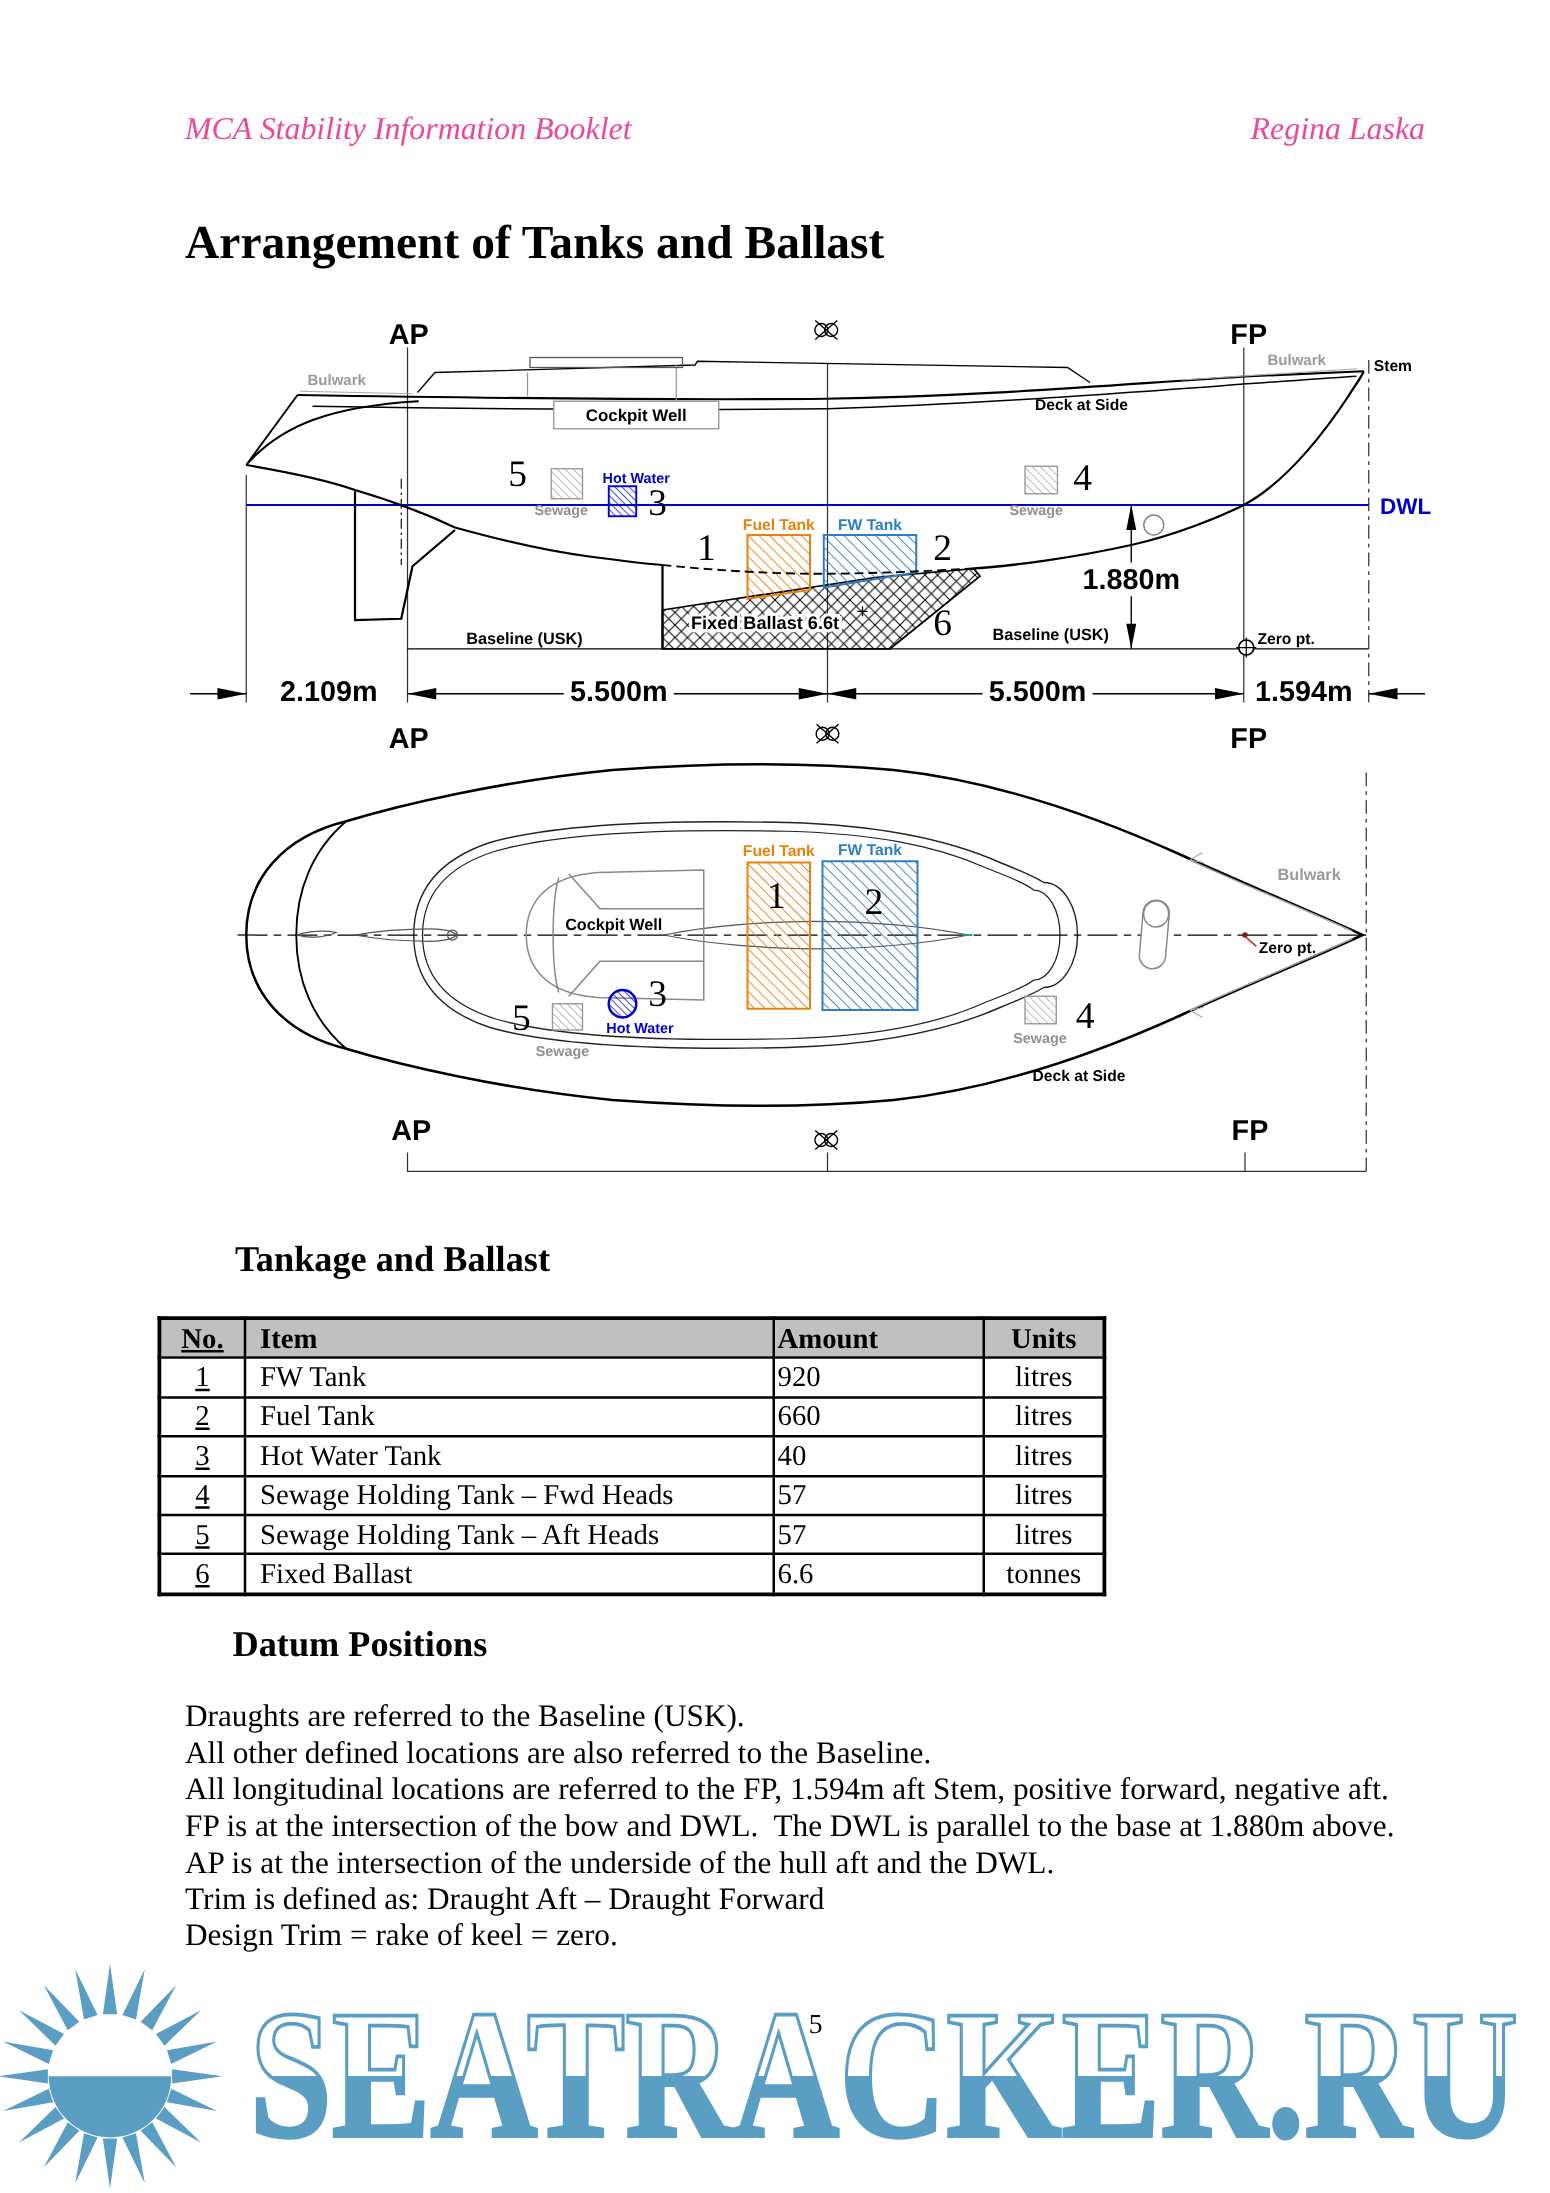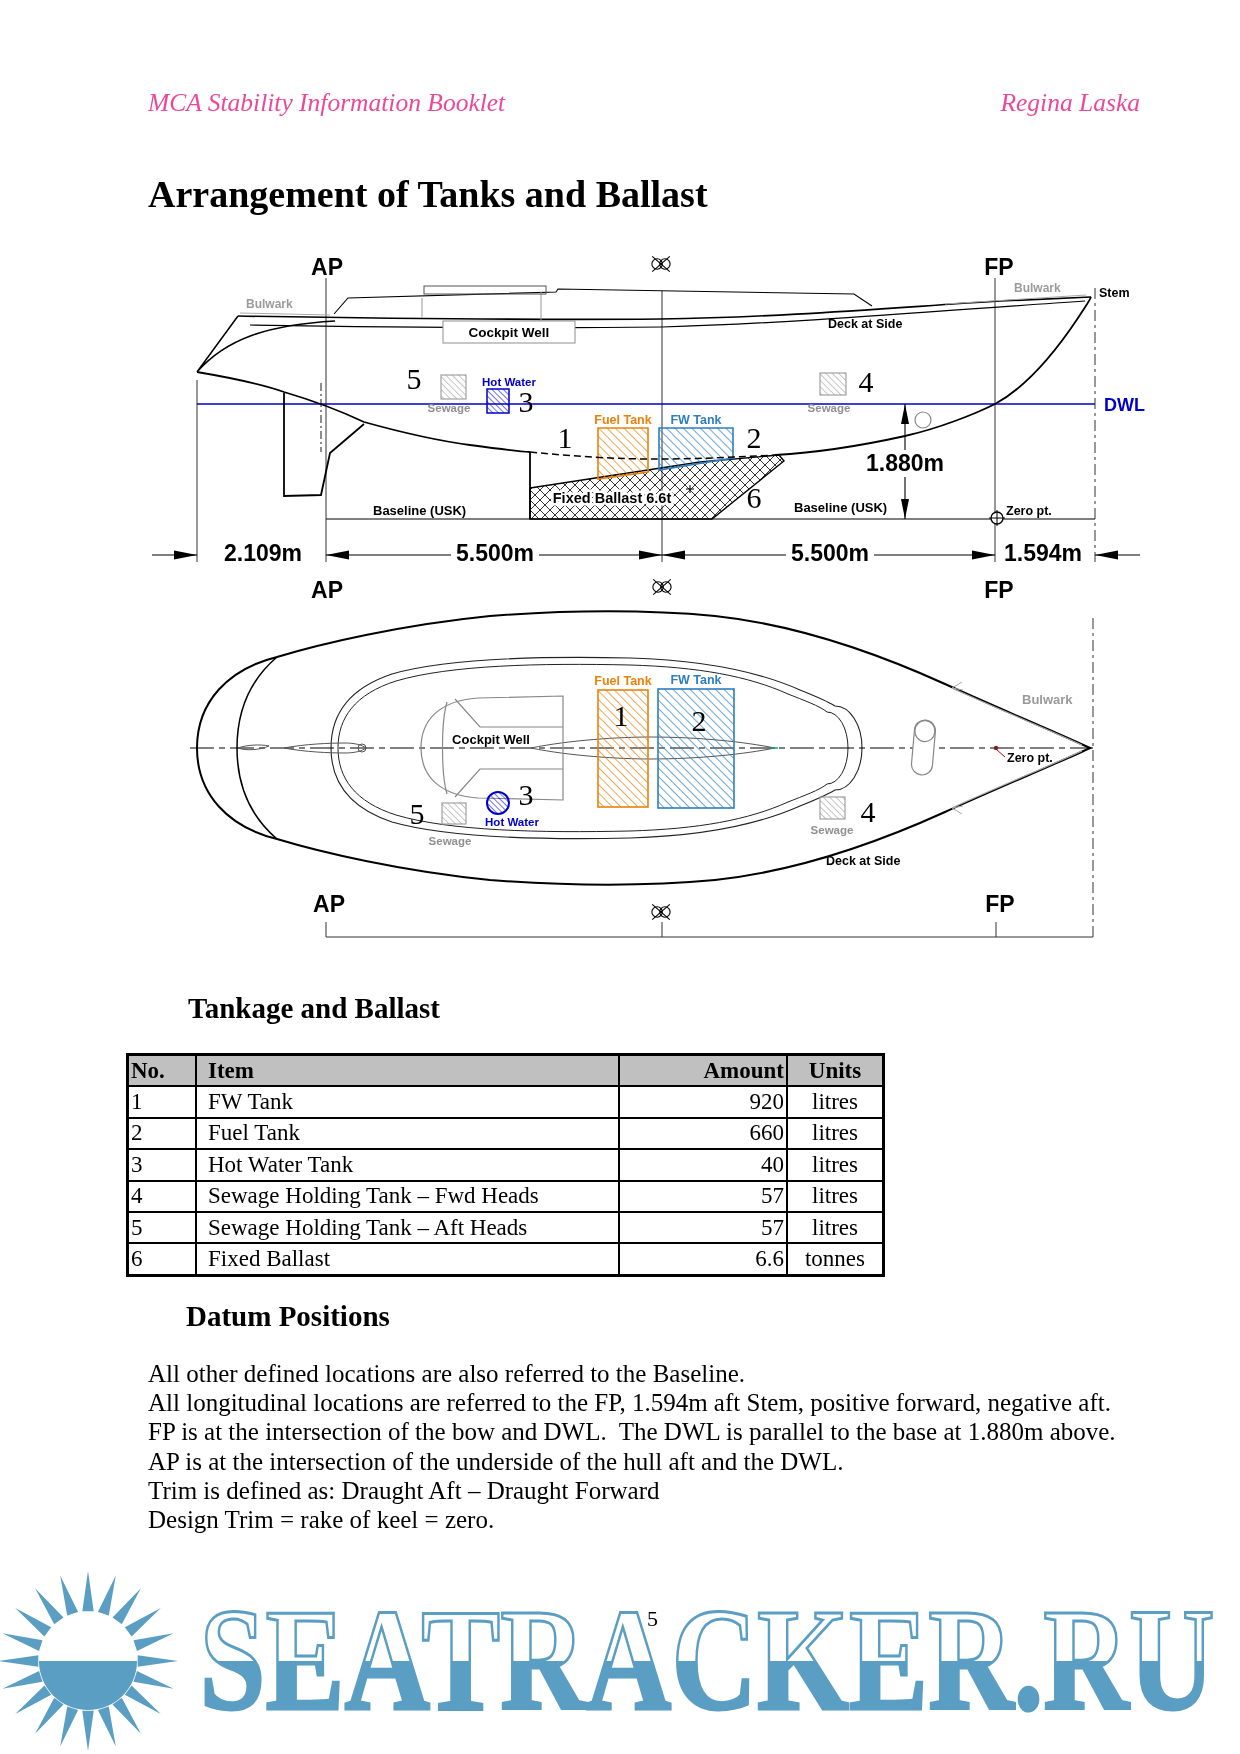--- a/index.html
+++ b/index.html
@@ -13,23 +13,23 @@
          font-family:"Liberation Serif",serif;white-space:nowrap;}
   .sec-title{position:absolute;font-size:29px;font-weight:bold;white-space:nowrap;margin-left:40px;}
   #tankage-title{left:148px;top:992px;}
   #datum-title{left:146px;top:1300px;}
   table.tk{position:absolute;left:126px;top:1053px;border-collapse:collapse;
            font-size:23px;table-layout:fixed;}
   table.tk th,table.tk td{border:2.5px solid #000;padding:0 2px;height:29.4px;
            overflow:hidden;white-space:nowrap;}
   table.tk{border:3.5px solid #000;}
   table.tk th{background:#c0c0c0;font-weight:bold;}
-  table.tk .c-no{width:62px;text-align:left;}
+  table.tk .c-no{width:62px;text-align:center;text-decoration:underline;}
   table.tk .c-item{width:408px;text-align:left;padding-left:11px;}
-  table.tk .c-amt{width:162px;text-align:right;margin-left:21px;}
+  table.tk .c-amt{width:162px;text-align:left;margin-left:21px;}
   table.tk .c-unit{width:90px;text-align:center;}
   .datum-lines{position:absolute;left:148px;top:1359px;font-size:25px;line-height:29.2px;}
   .datum-lines .pl{white-space:pre;}
   .pagenum{position:absolute;left:647px;top:1606px;font-size:22px;}
   svg{position:absolute;}
   svg text{font-family:"Liberation Sans",sans-serif;}
   svg text.ser{font-family:"Liberation Serif",serif;}
 </style>
 </head>
 <body>
@@ -306,20 +306,21 @@
           <td class="c-no">6</td>
           <td class="c-item">Fixed Ballast</td>
           <td class="c-amt">6.6</td>
           <td class="c-unit">tonnes</td>
         </tr>
       </tbody>
   </table>
 
   <div class="sec-title" id="datum-title">Datum Positions</div>
   <div class="datum-lines" id="datum-lines">
+      <div class="pl">Draughts are referred to the Baseline (USK).</div>
       <div class="pl">All other defined locations are also referred to the Baseline.</div>
       <div class="pl">All longitudinal locations are referred to the FP, 1.594m aft Stem, positive forward, negative aft.</div>
       <div class="pl">FP is at the intersection of the bow and DWL.  The DWL is parallel to the base at 1.880m above.</div>
       <div class="pl">AP is at the intersection of the underside of the hull aft and the DWL.</div>
       <div class="pl">Trim is defined as: Draught Aft – Draught Forward</div>
       <div class="pl">Design Trim = rake of keel = zero.</div>
     </div>
 
   <div class="pagenum">5</div>
 

